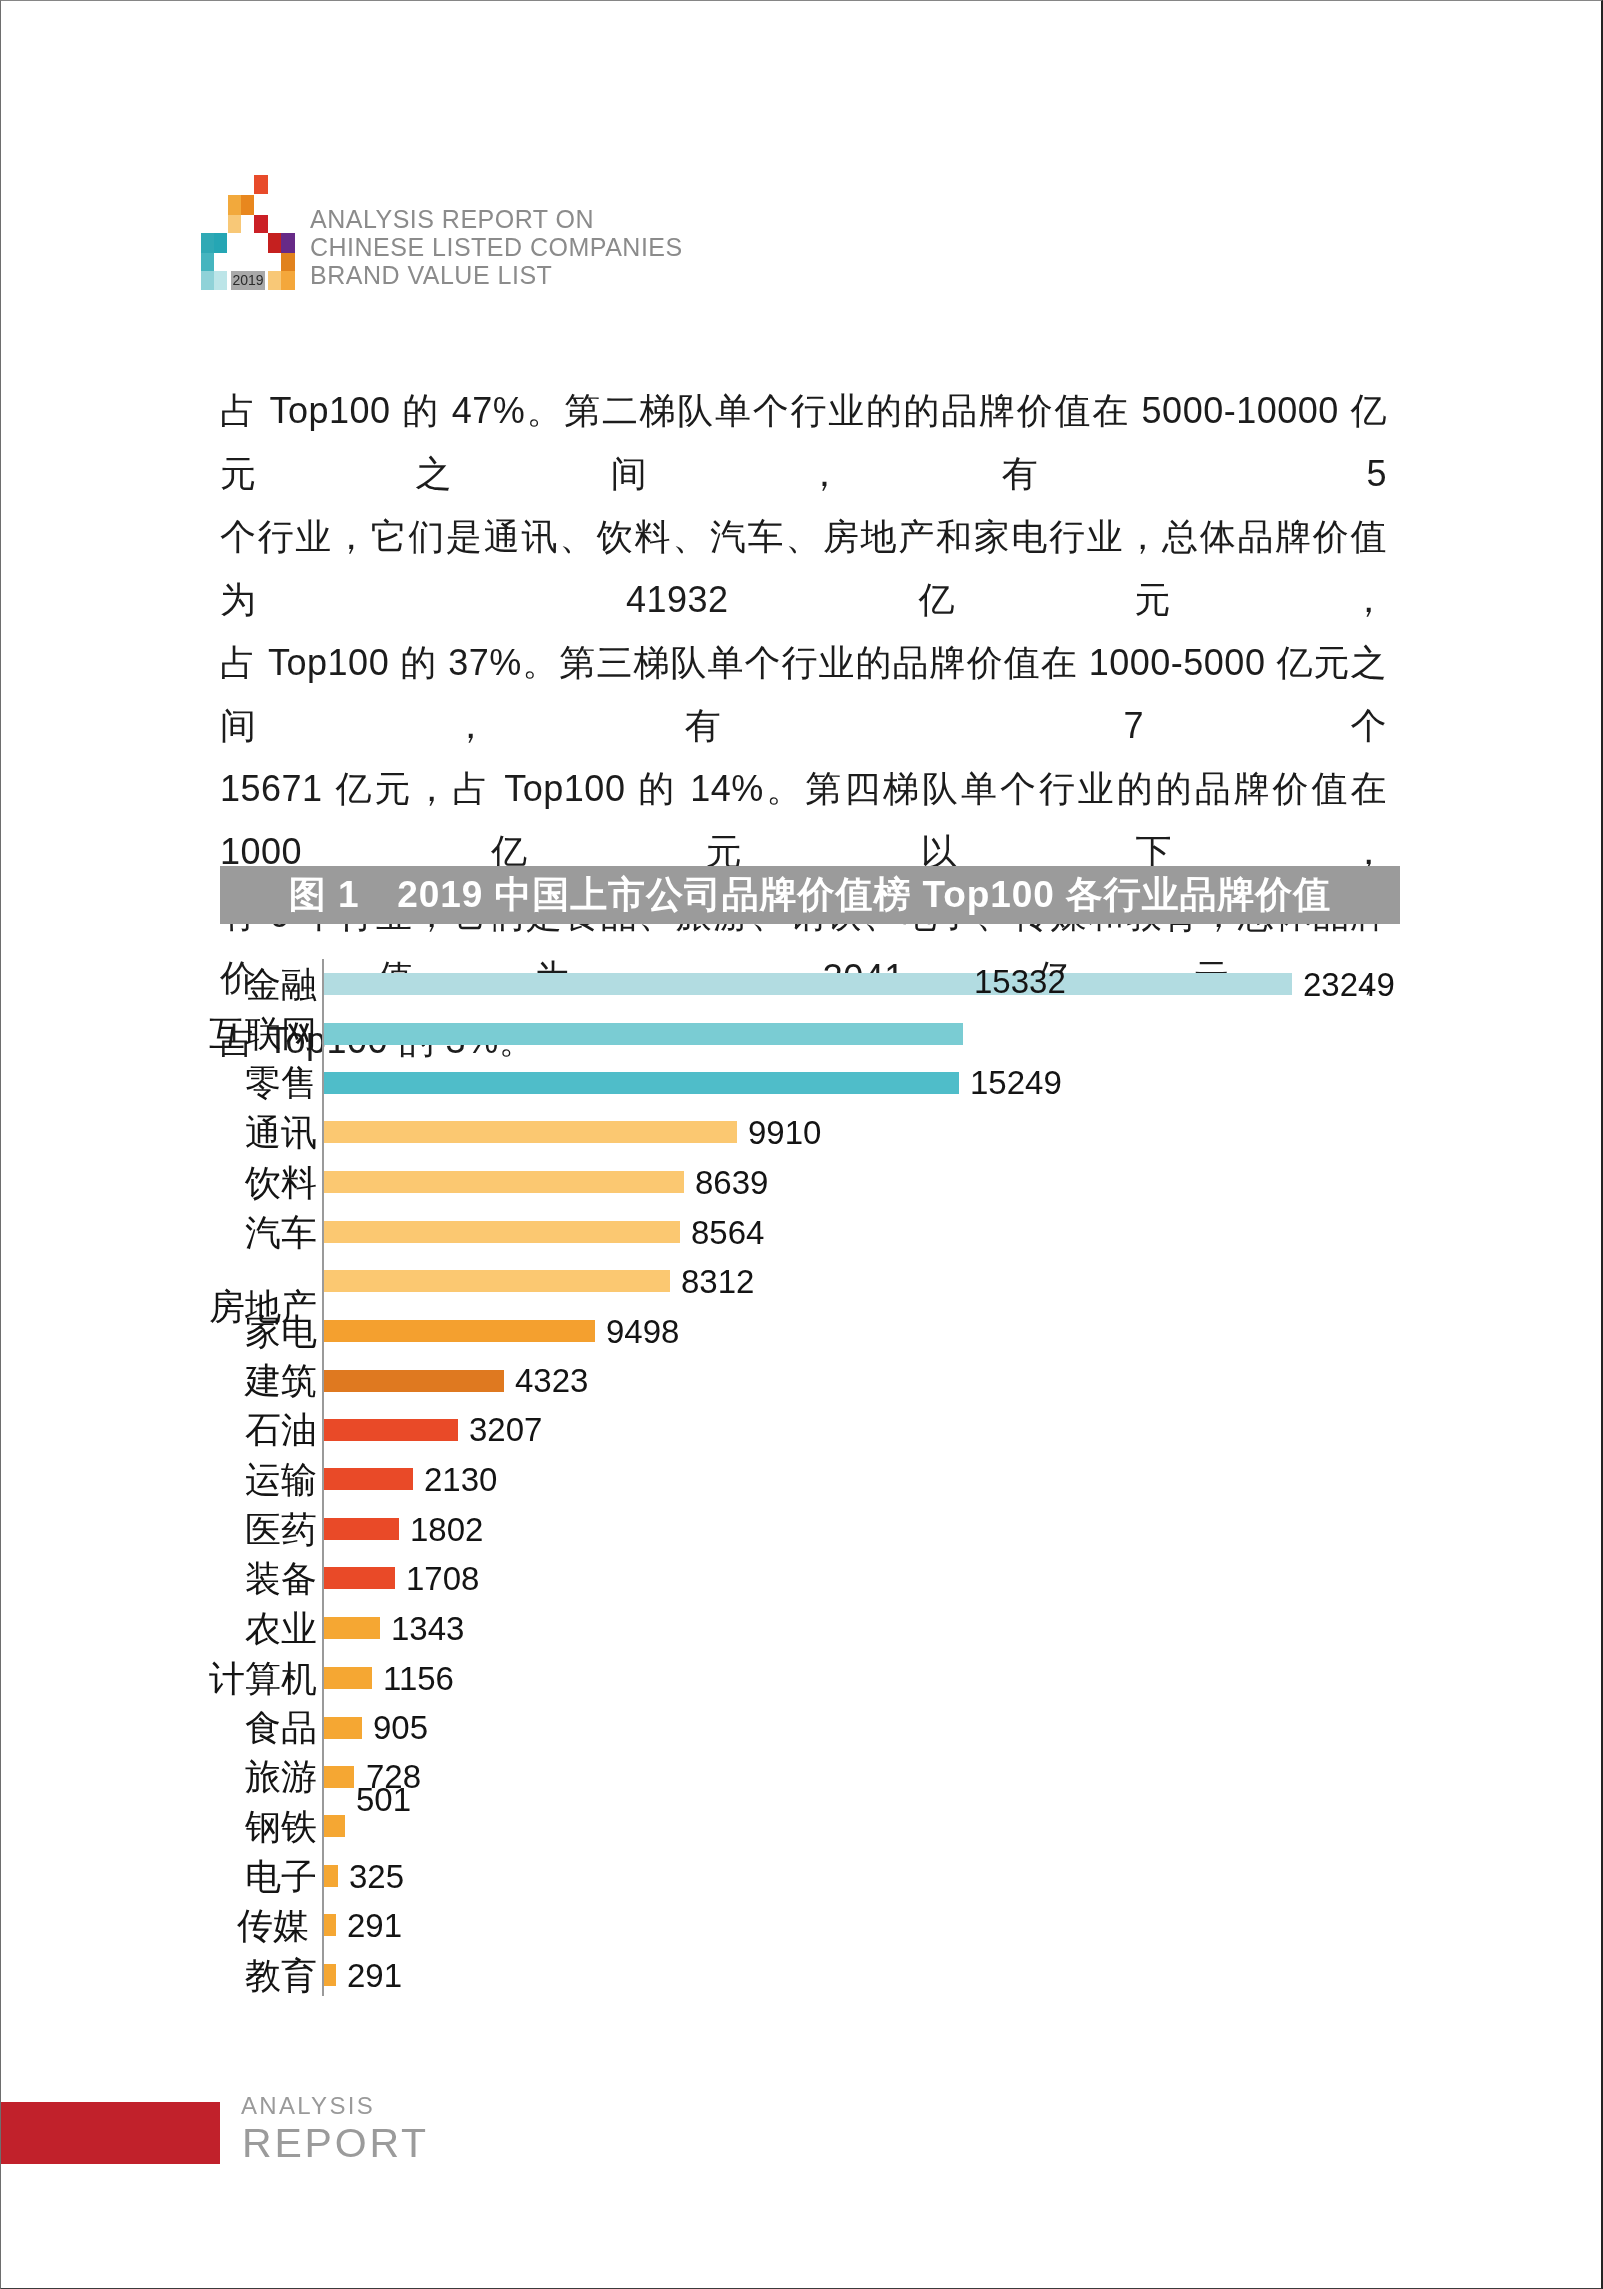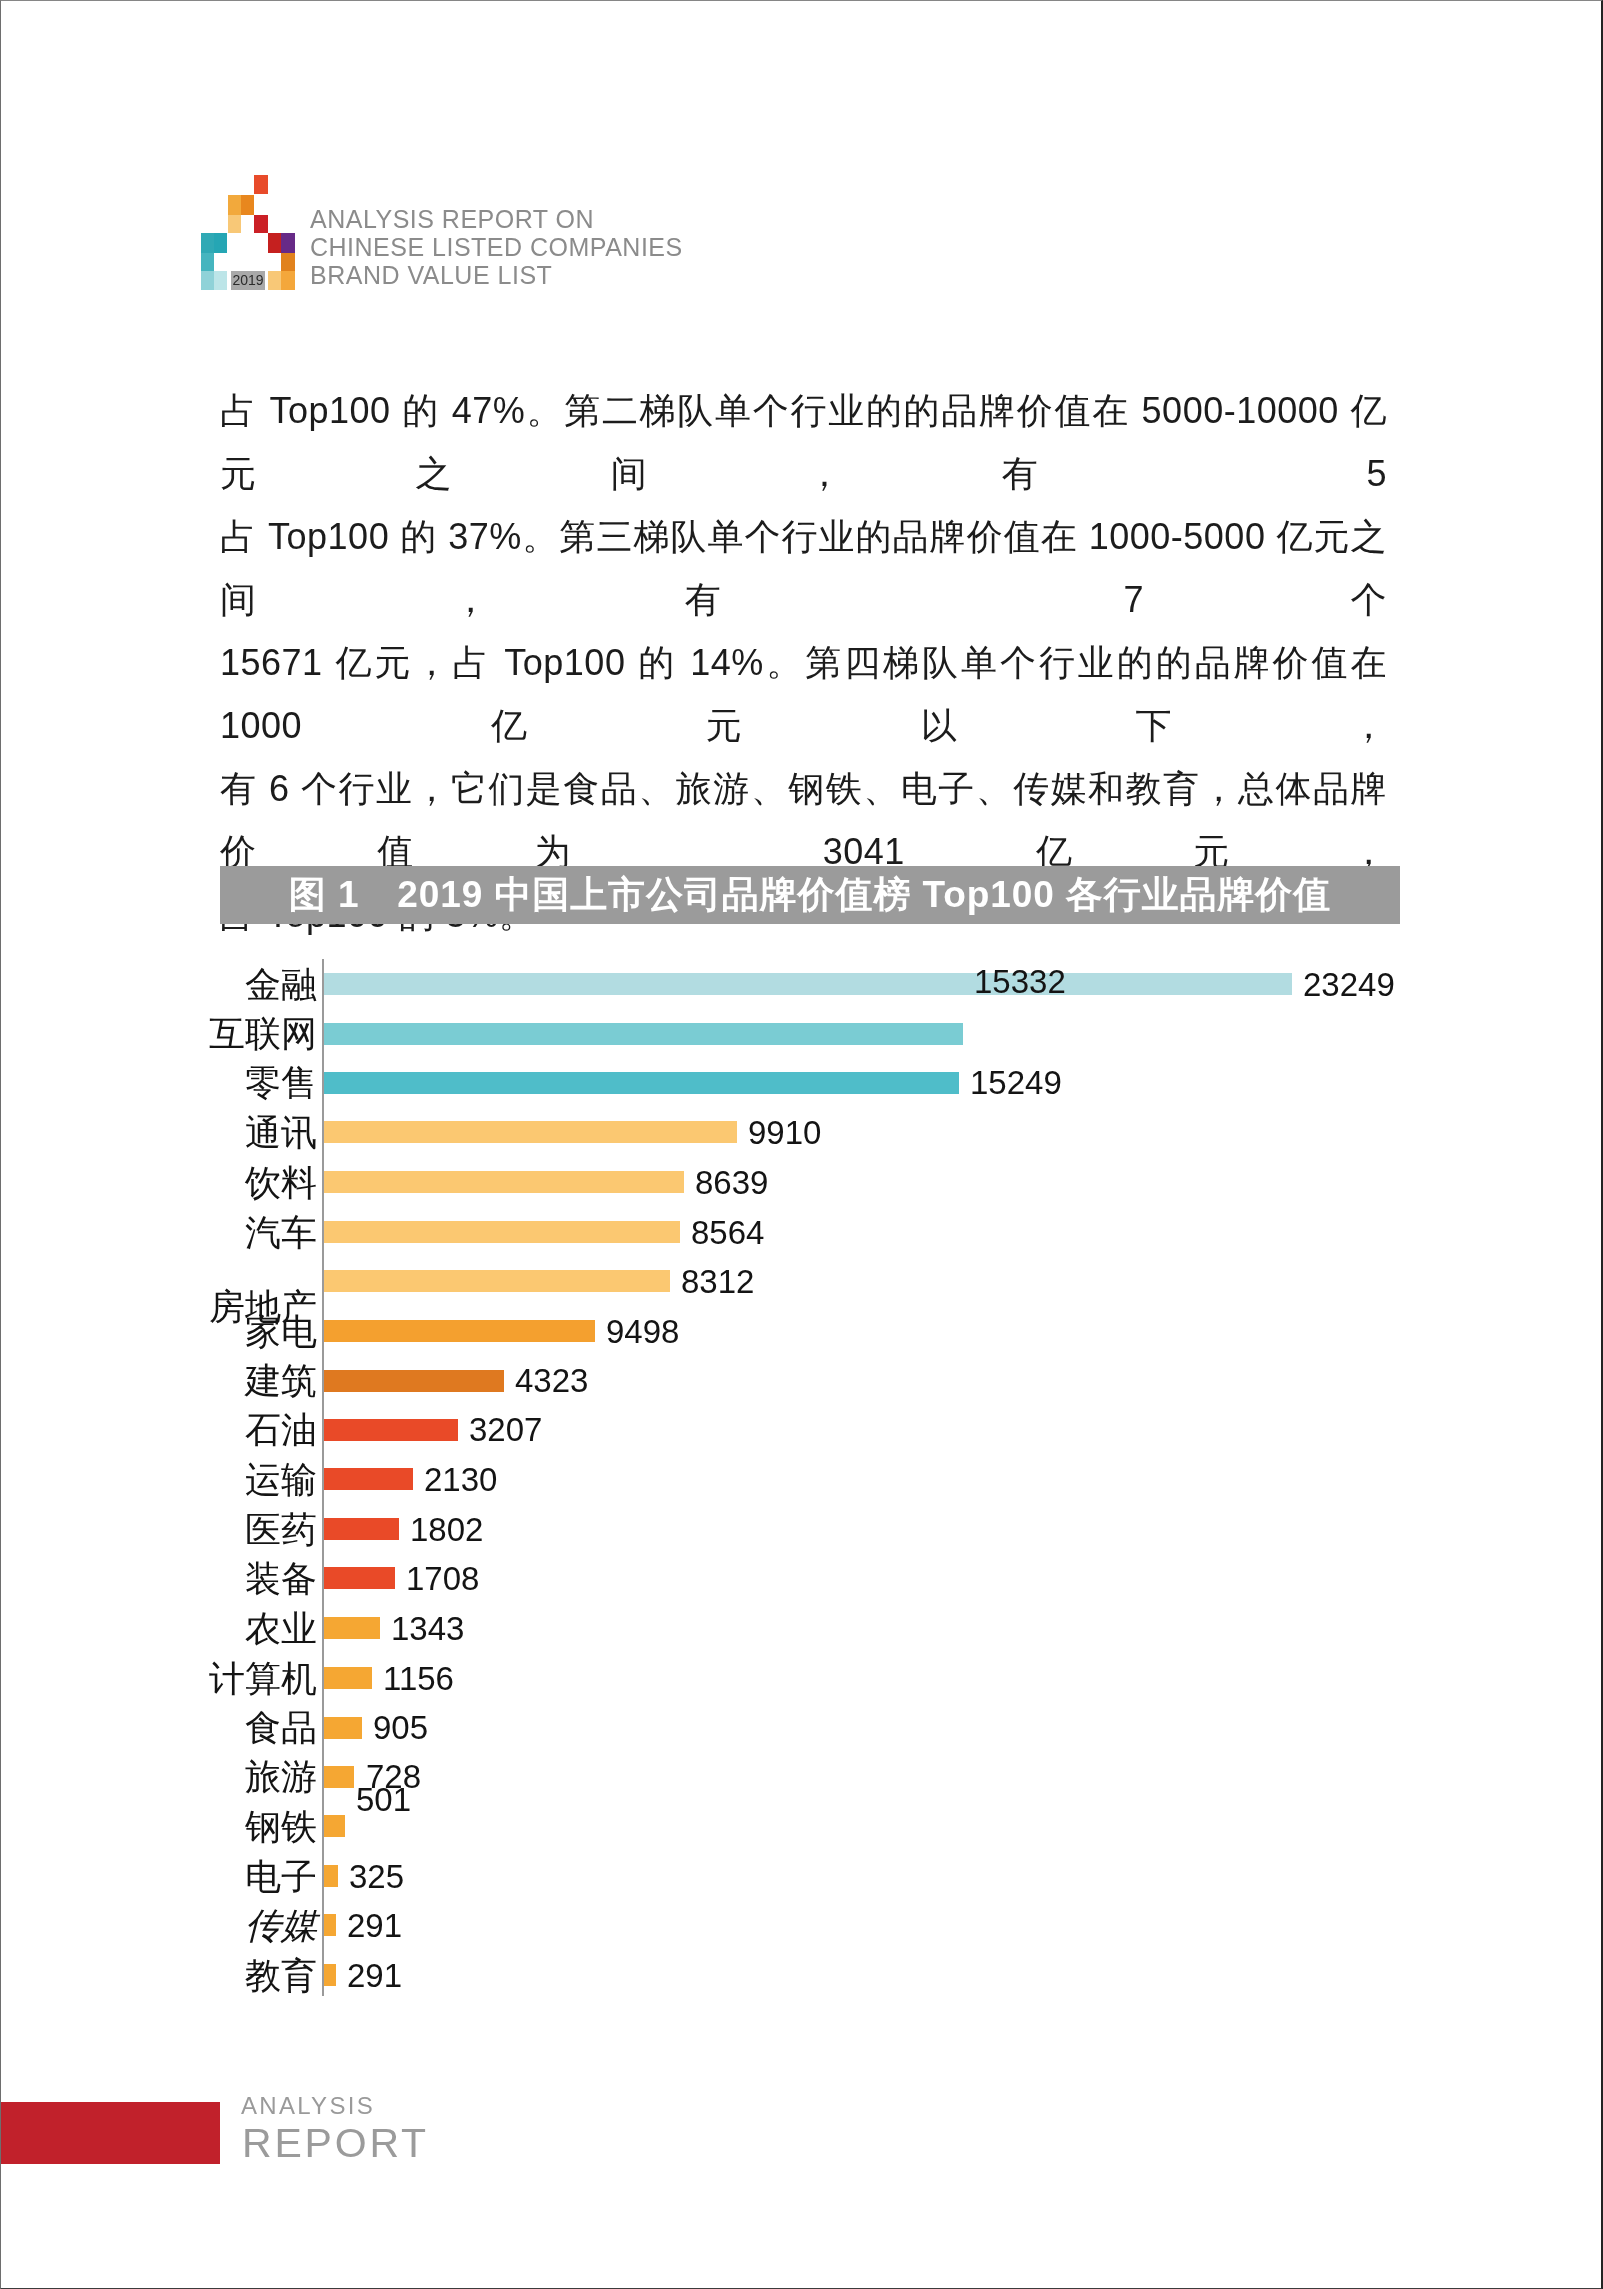--- a/index.html
+++ b/index.html
@@ -84,20 +84,21 @@
     <div class="year-box" title="2019" style="background: rgb(169, 169, 169);">2019</div>
   </div>
   <div class="logo-text">
     <div>ANALYSIS REPORT ON</div>
     <div>CHINESE LISTED COMPANIES</div>
     <div>BRAND VALUE LIST</div>
   </div>
 
   <div class="body-text">
       <div class="body-line">占 Top100 的 47%。第二梯队单个行业的的品牌价值在 5000-10000 亿元之间，有 5</div>
+      <div class="body-line">个行业，它们是通讯、饮料、汽车、房地产和家电行业，总体品牌价值为 41932 亿元，</div>
       <div class="body-line">占 Top100 的 37%。第三梯队单个行业的品牌价值在 1000-5000 亿元之间，有 7 个</div>
       <div class="body-line">15671 亿元，占 Top100 的 14%。第四梯队单个行业的的品牌价值在 1000 亿元以下，</div>
       <div class="body-line">有 6 个行业，它们是食品、旅游、钢铁、电子、传媒和教育，总体品牌价值为 3041 亿元，</div>
       <div class="body-line last">占 Top100 的 3%。</div>
     </div>
 
   <div class="figure-title" style="background: rgb(155, 155, 155); color: rgb(255, 255, 255);">图 1　2019 中国上市公司品牌价值榜 Top100 各行业品牌价值</div>
 
   <div>
       <div class="chart-label" style="left: 92px; width: 224px; top: 963px;">金融</div>
@@ -150,21 +151,21 @@
       <div class="chart-value" style="left: 372px; top: 1706px;">905</div>
       <div class="chart-label" style="left: 92px; width: 224px; top: 1755px;">旅游</div>
       <div class="chart-bar" style="left: 323px; width: 30px; top: 1765px; background: rgb(245, 167, 51);"></div>
       <div class="chart-value" style="left: 365px; top: 1755px;">728</div>
       <div class="chart-label" style="left: 92px; width: 224px; top: 1805px;">钢铁</div>
       <div class="chart-bar" style="left: 323px; width: 21px; top: 1814px; background: rgb(245, 167, 51);"></div>
       <div class="chart-value" style="left: 355px; top: 1778px;">501</div>
       <div class="chart-label" style="left: 92px; width: 224px; top: 1855px;">电子</div>
       <div class="chart-bar" style="left: 323px; width: 14px; top: 1864px; background: rgb(245, 167, 51);"></div>
       <div class="chart-value" style="left: 348px; top: 1855px;">325</div>
-      <div class="chart-label" style="left: 92px; width: 224px; top: 1904px; font-style: italic;">传媒</div>
+      <div class="chart-label" style="left: 84px; width: 224px; top: 1904px;">传媒</div>
       <div class="chart-bar" style="left: 323px; width: 12px; top: 1913px; background: rgb(245, 167, 51);"></div>
       <div class="chart-value" style="left: 346px; top: 1904px;">291</div>
       <div class="chart-label" style="left: 92px; width: 224px; top: 1954px;">教育</div>
       <div class="chart-bar" style="left: 323px; width: 12px; top: 1963px; background: rgb(245, 167, 51);"></div>
       <div class="chart-value" style="left: 346px; top: 1954px;">291</div>
     </div>
   <div class="chart-axis" style="left: 321px; top: 958px; height: 1037px; background: rgb(154, 154, 154);"></div>
 
   <div class="footer-red" style="background: rgb(193, 33, 43);"></div>
   <div class="footer-analysis">ANALYSIS</div>

